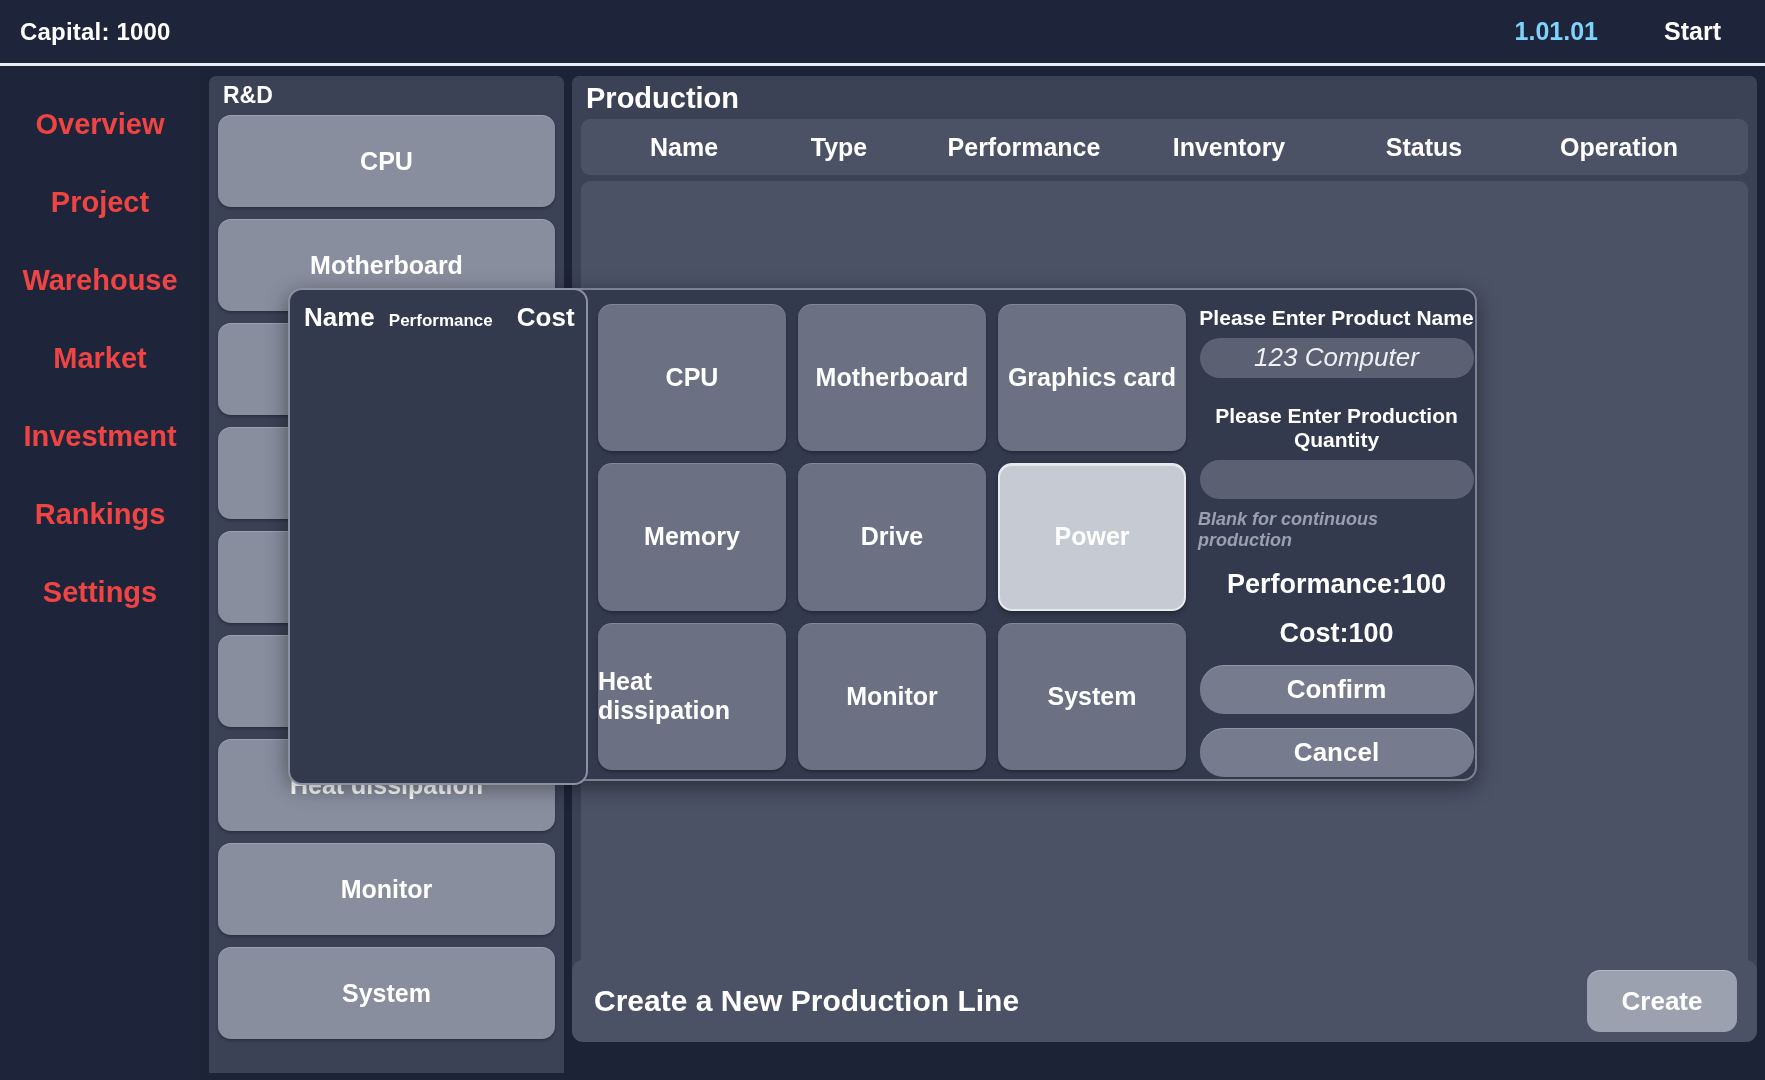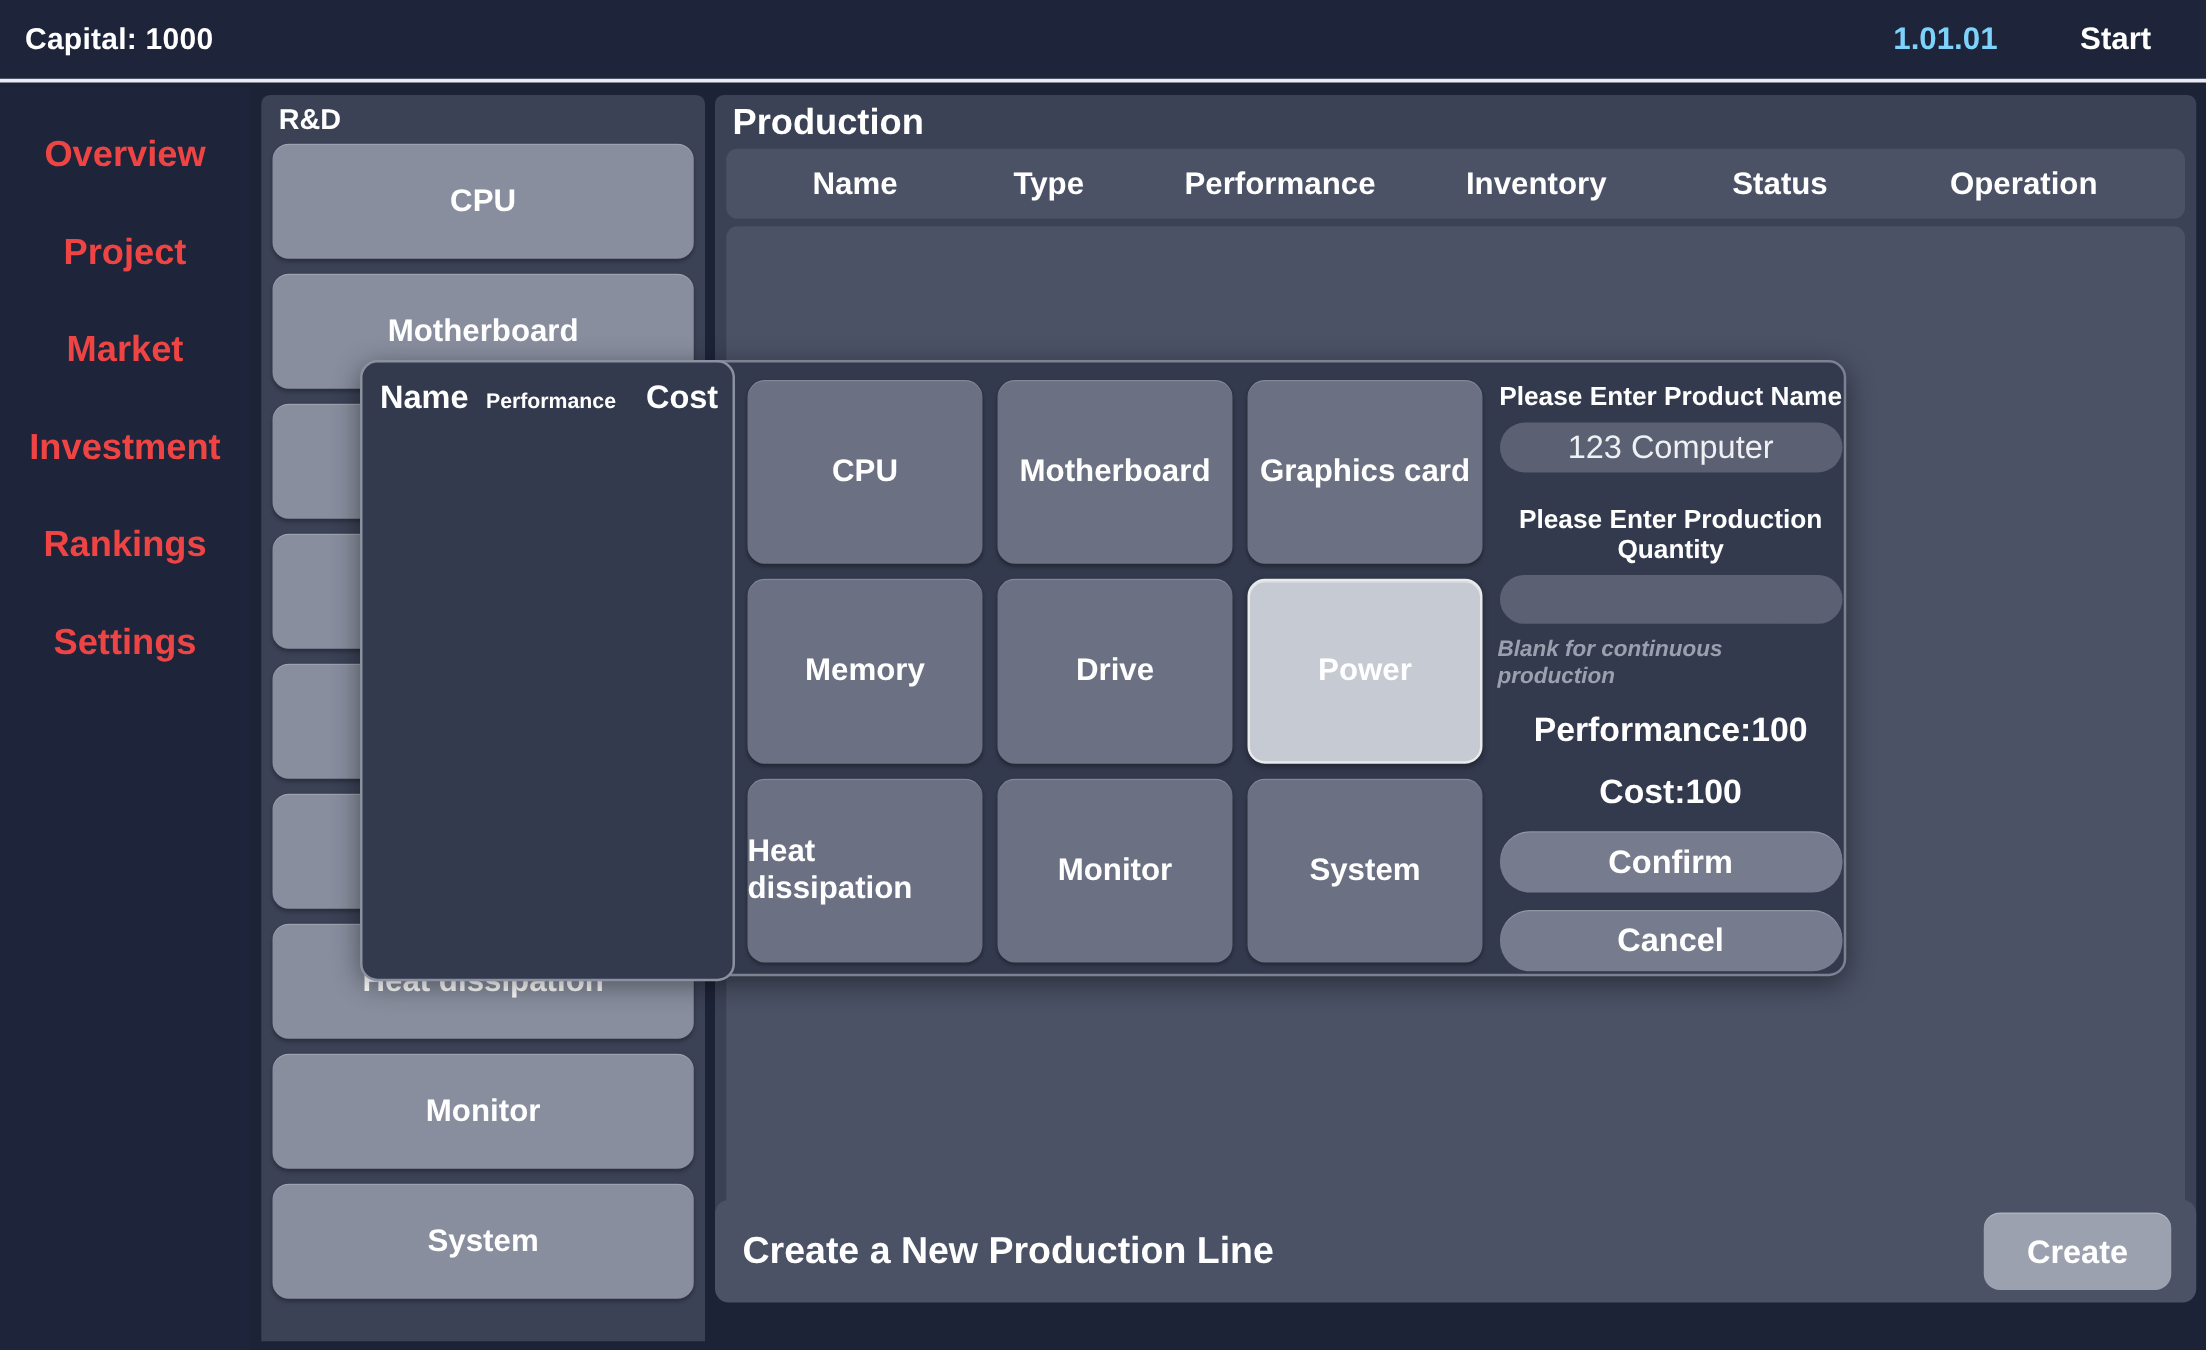--- a/index.html
+++ b/index.html
@@ -151,21 +151,21 @@
     position: absolute; left: 908px; top: 6px;
     width: 277px; height: 481px;
     display: flex; flex-direction: column; align-items: center;
     padding-top: 10px;
   }
   .form-label { color:#ffffff; font-size: 21px; font-weight: bold; text-align:center; }
   .form-input {
     width: 274px; height: 42px; margin-top: 8px;
     border-radius: 21px; background: #5b6173;
     display:flex; align-items:center; justify-content:center;
-    color:#eef0f4; font-size: 26px; cursor: text;
+    color:#eef0f4; font-size: 26px; cursor: text; font-style: italic;
   }
   .form-hint {
     margin-top: 10px; color:#9aa0ae; font-size: 18px; font-weight: bold; font-style: italic;
   }
   .form-stat { margin-top: 18px; color:#ffffff; font-size: 27px; font-weight: bold; }
   .form-btn {
     width: 274px; height: 52px; border-radius: 24px;
     background: #767c8d; margin-top: 16px;
     display:flex; align-items:center; justify-content:center;
     color:#ffffff; font-size: 26px; font-weight: bold; cursor: pointer;
@@ -182,20 +182,21 @@
     <div class="capital">Capital: 1000</div>
     <div class="topbar-right">
       <div class="gamedate">1.01.01</div>
       <div class="startbtn">Start</div>
     </div>
   </div>
 
   <div class="sidebar">
     <div class="nav-item">Overview</div>
     <div class="nav-item">Project</div>
+    <div class="nav-item">Warehouse</div>
     <div class="nav-item">Market</div>
     <div class="nav-item">Investment</div>
     <div class="nav-item">Rankings</div>
     <div class="nav-item">Settings</div>
   </div>
 
   <div class="rd-panel">
     <div class="rd-title">R&amp;D</div>
     <div class="rd-list">
       <div class="rd-item">CPU</div>

